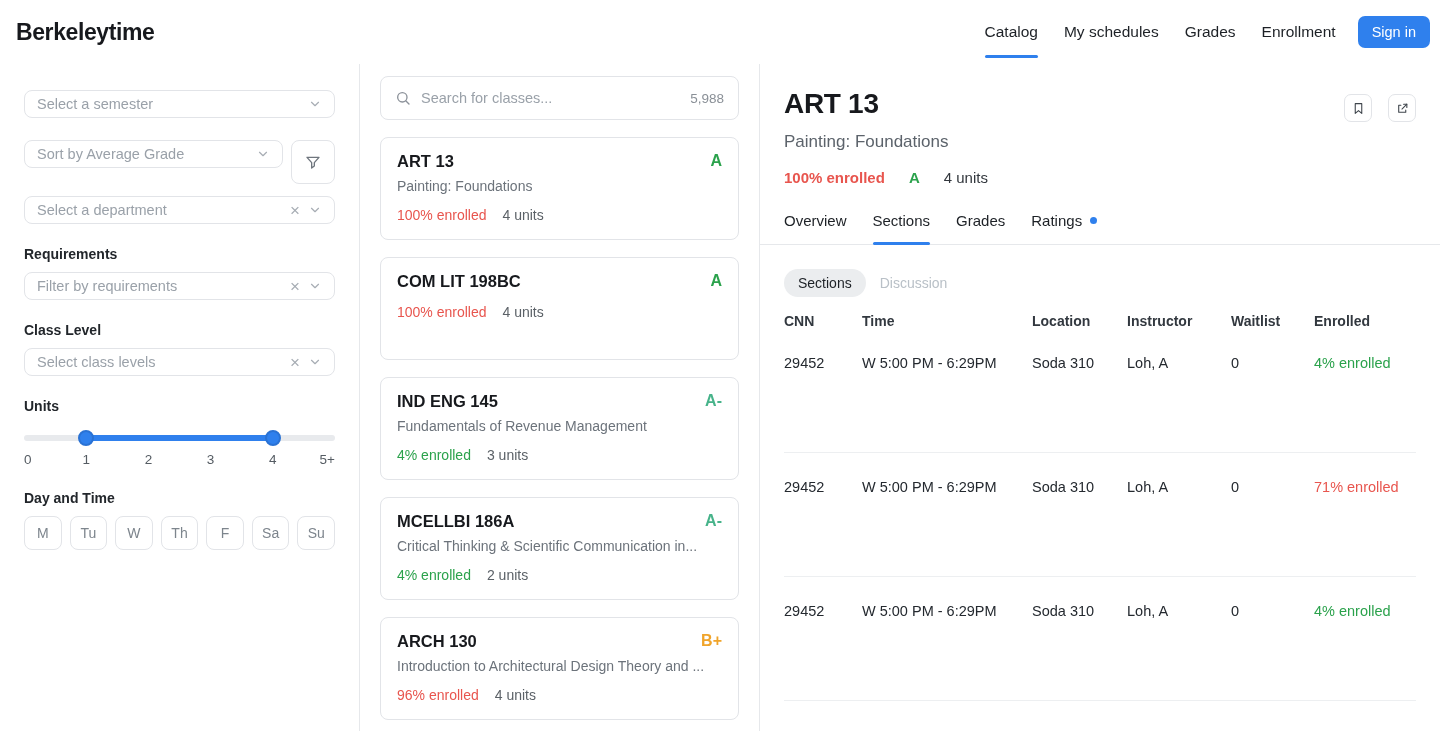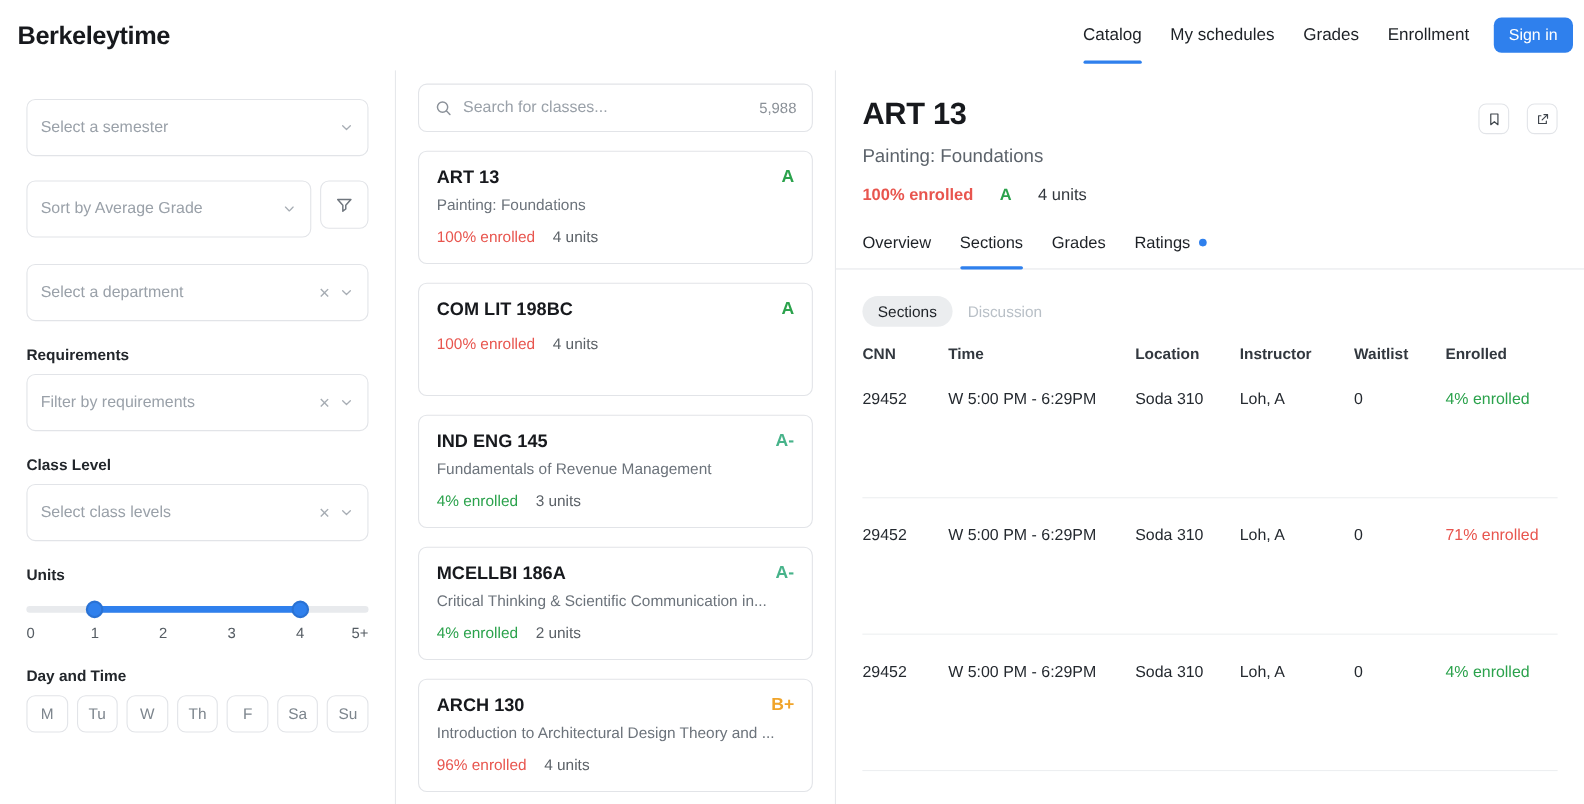--- a/index.html
+++ b/index.html
@@ -21,26 +21,26 @@
   .signin-btn{background:var(--accent,#2f80ed);color:#fff;border:none;border-radius:7px;font-size:14.5px;font-weight:500;padding:8px 14px;cursor:pointer;font-family:inherit}
 
   .body{flex:1;display:flex;min-height:0}
 
   
   .sidebar{flex:0 0 360px;border-right:1px solid var(--line);padding:26px 24px 0;overflow:hidden}
   .filters-head{display:flex;align-items:baseline;justify-content:space-between;margin-bottom:28px}
   .filters-title{font-size:20px;font-weight:700}
   .clear-link{font-size:15px;color:var(--accent,#2f80ed);cursor:pointer}
   .f-label{font-size:14px;font-weight:700;color:#22262b;margin-bottom:10px}
-  .select{height:52px;border:1px solid #e2e4e8;border-radius:8px;background:#fff;display:flex;align-items:center;justify-content:space-between;padding:0 12px;cursor:pointer}
+  .select{height:28px;border:1px solid #e2e4e8;border-radius:8px;background:#fff;display:flex;align-items:center;justify-content:space-between;padding:0 12px;cursor:pointer}
   .select .ph{font-size:14.5px;color:var(--gray2)}
   .select .sicons{display:flex;align-items:center;gap:8px;color:#a7adb4}
   .xmark{font-size:17px;line-height:1;color:#a7adb4;cursor:pointer}
   .mb22{margin-bottom:22px}
-  .sort-row{display:flex;gap:8px;margin-bottom:24px}
+  .sort-row{display:flex;gap:8px;margin-bottom:12px}
   .sort-row .select{flex:1}
   .filter-btn{width:44px;height:44px;border:1px solid #e2e4e8;border-radius:8px;background:#fff;display:flex;align-items:center;justify-content:center;color:#6f767e;cursor:pointer}
 
   .slider{position:relative;height:16px;margin:16px 0 6px}
   .slider .track{position:absolute;left:0;right:0;top:5px;height:6px;border-radius:3px;background:#e8eaed}
   .slider .fill{position:absolute;left:20%;right:20%;top:5px;height:6px;border-radius:3px;background:var(--accent,#2f80ed)}
   .slider .handle{position:absolute;top:0;width:16px;height:16px;border-radius:50%;background:var(--accent,#2f80ed);border:2px solid #2a72d4;transform:translateX(-50%);cursor:grab}
   .ticks{position:relative;height:18px;margin-bottom:20px}
   .ticks span{position:absolute;top:0;font-size:13.5px;color:#555c63;transform:translateX(-50%)}
   .ticks span:first-child{transform:none;left:0}

